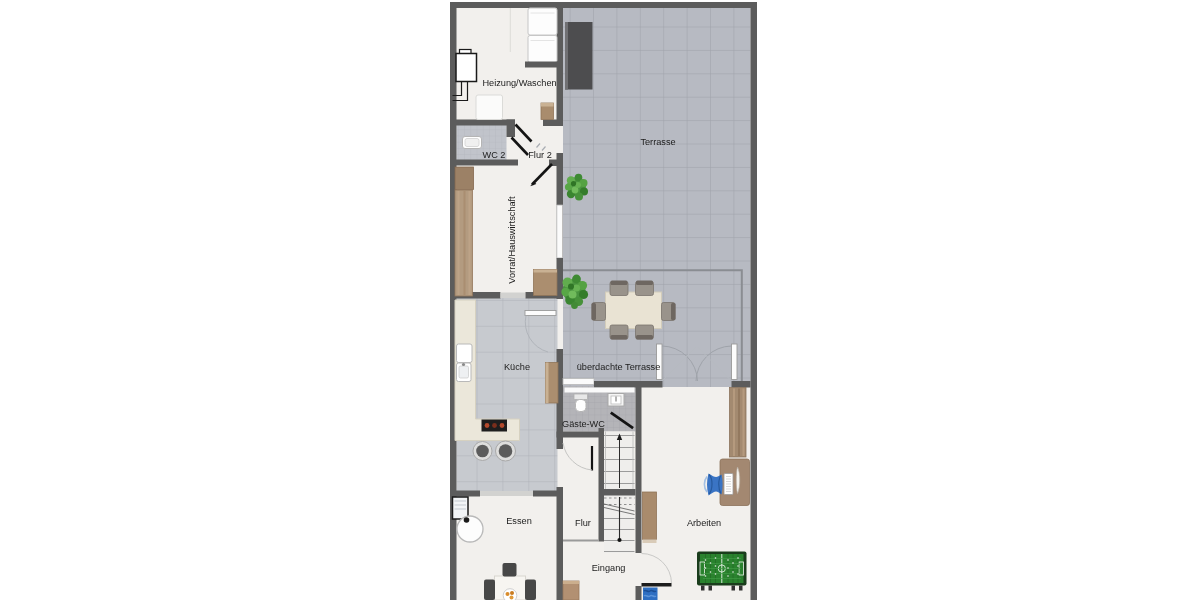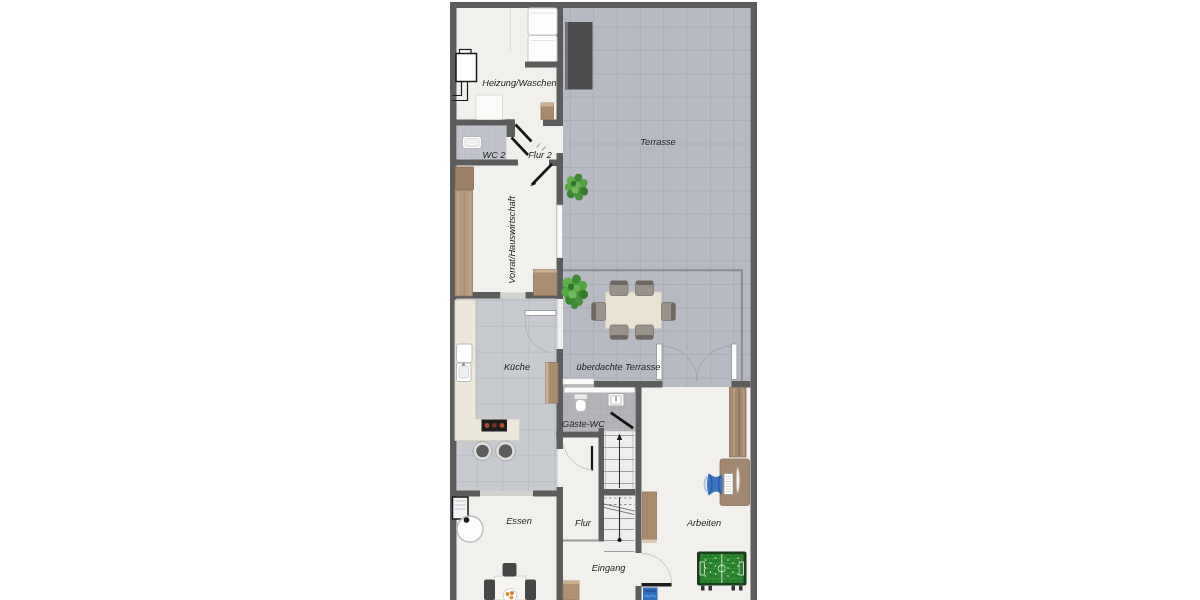--- a/index.html
+++ b/index.html
@@ -1,16 +1,16 @@
 <!DOCTYPE html>
 <html><head>
 <meta charset="utf-8">
 <style>
   html,body{margin:0;padding:0;background:#ffffff;}
-  #page{position:relative;width:1200px;height:600px;background:#ffffff;overflow:hidden;font-style:italic;}
+  #page{position:relative;width:1200px;height:600px;background:#ffffff;overflow:hidden;}
   svg text{font-family:"Liberation Sans",sans-serif;fill:#1c1c1c;}
 </style>
 </head>
 <body>
 <div id="page">
 <svg width="1200" height="600" viewBox="0 0 1200 600">
 <defs>
   <pattern id="terr" width="23.4" height="23.4" patternUnits="userSpaceOnUse" x="570.6" y="4.1">
     <rect width="23.4" height="23.4" fill="#b7bac2"></rect>
     <path d="M23.4,0V23.4M0,23.4H23.4" stroke="#9ea1a9" stroke-width="1" fill="none"></path>

